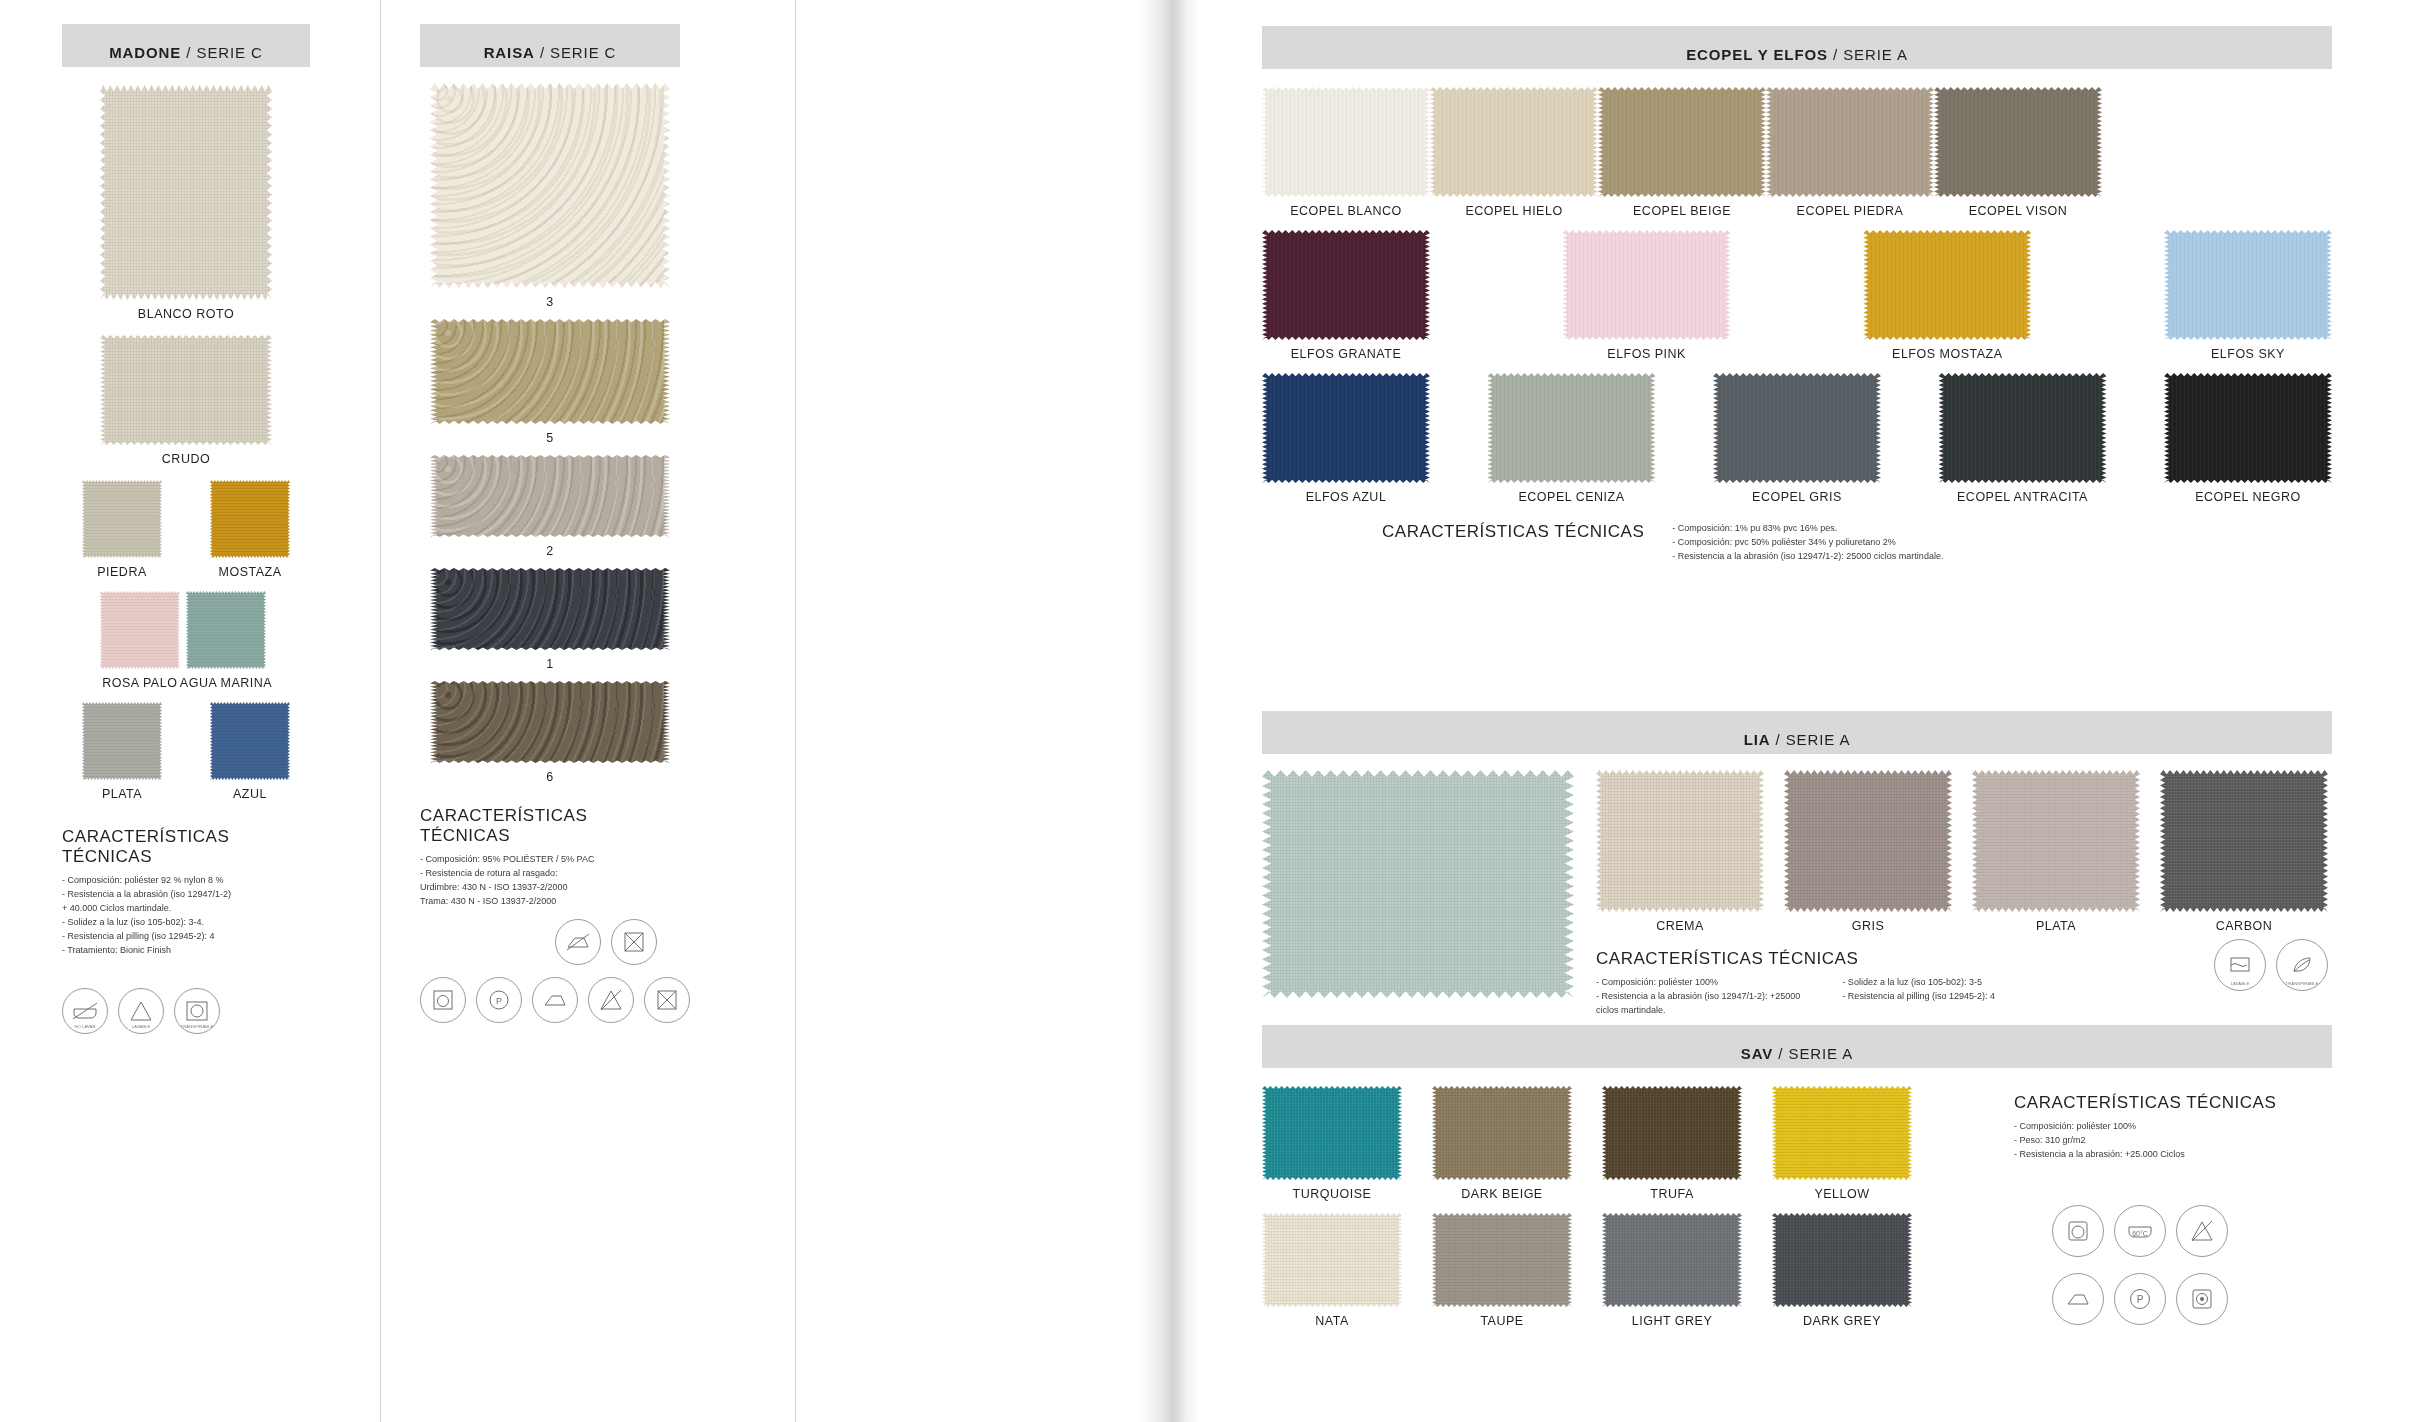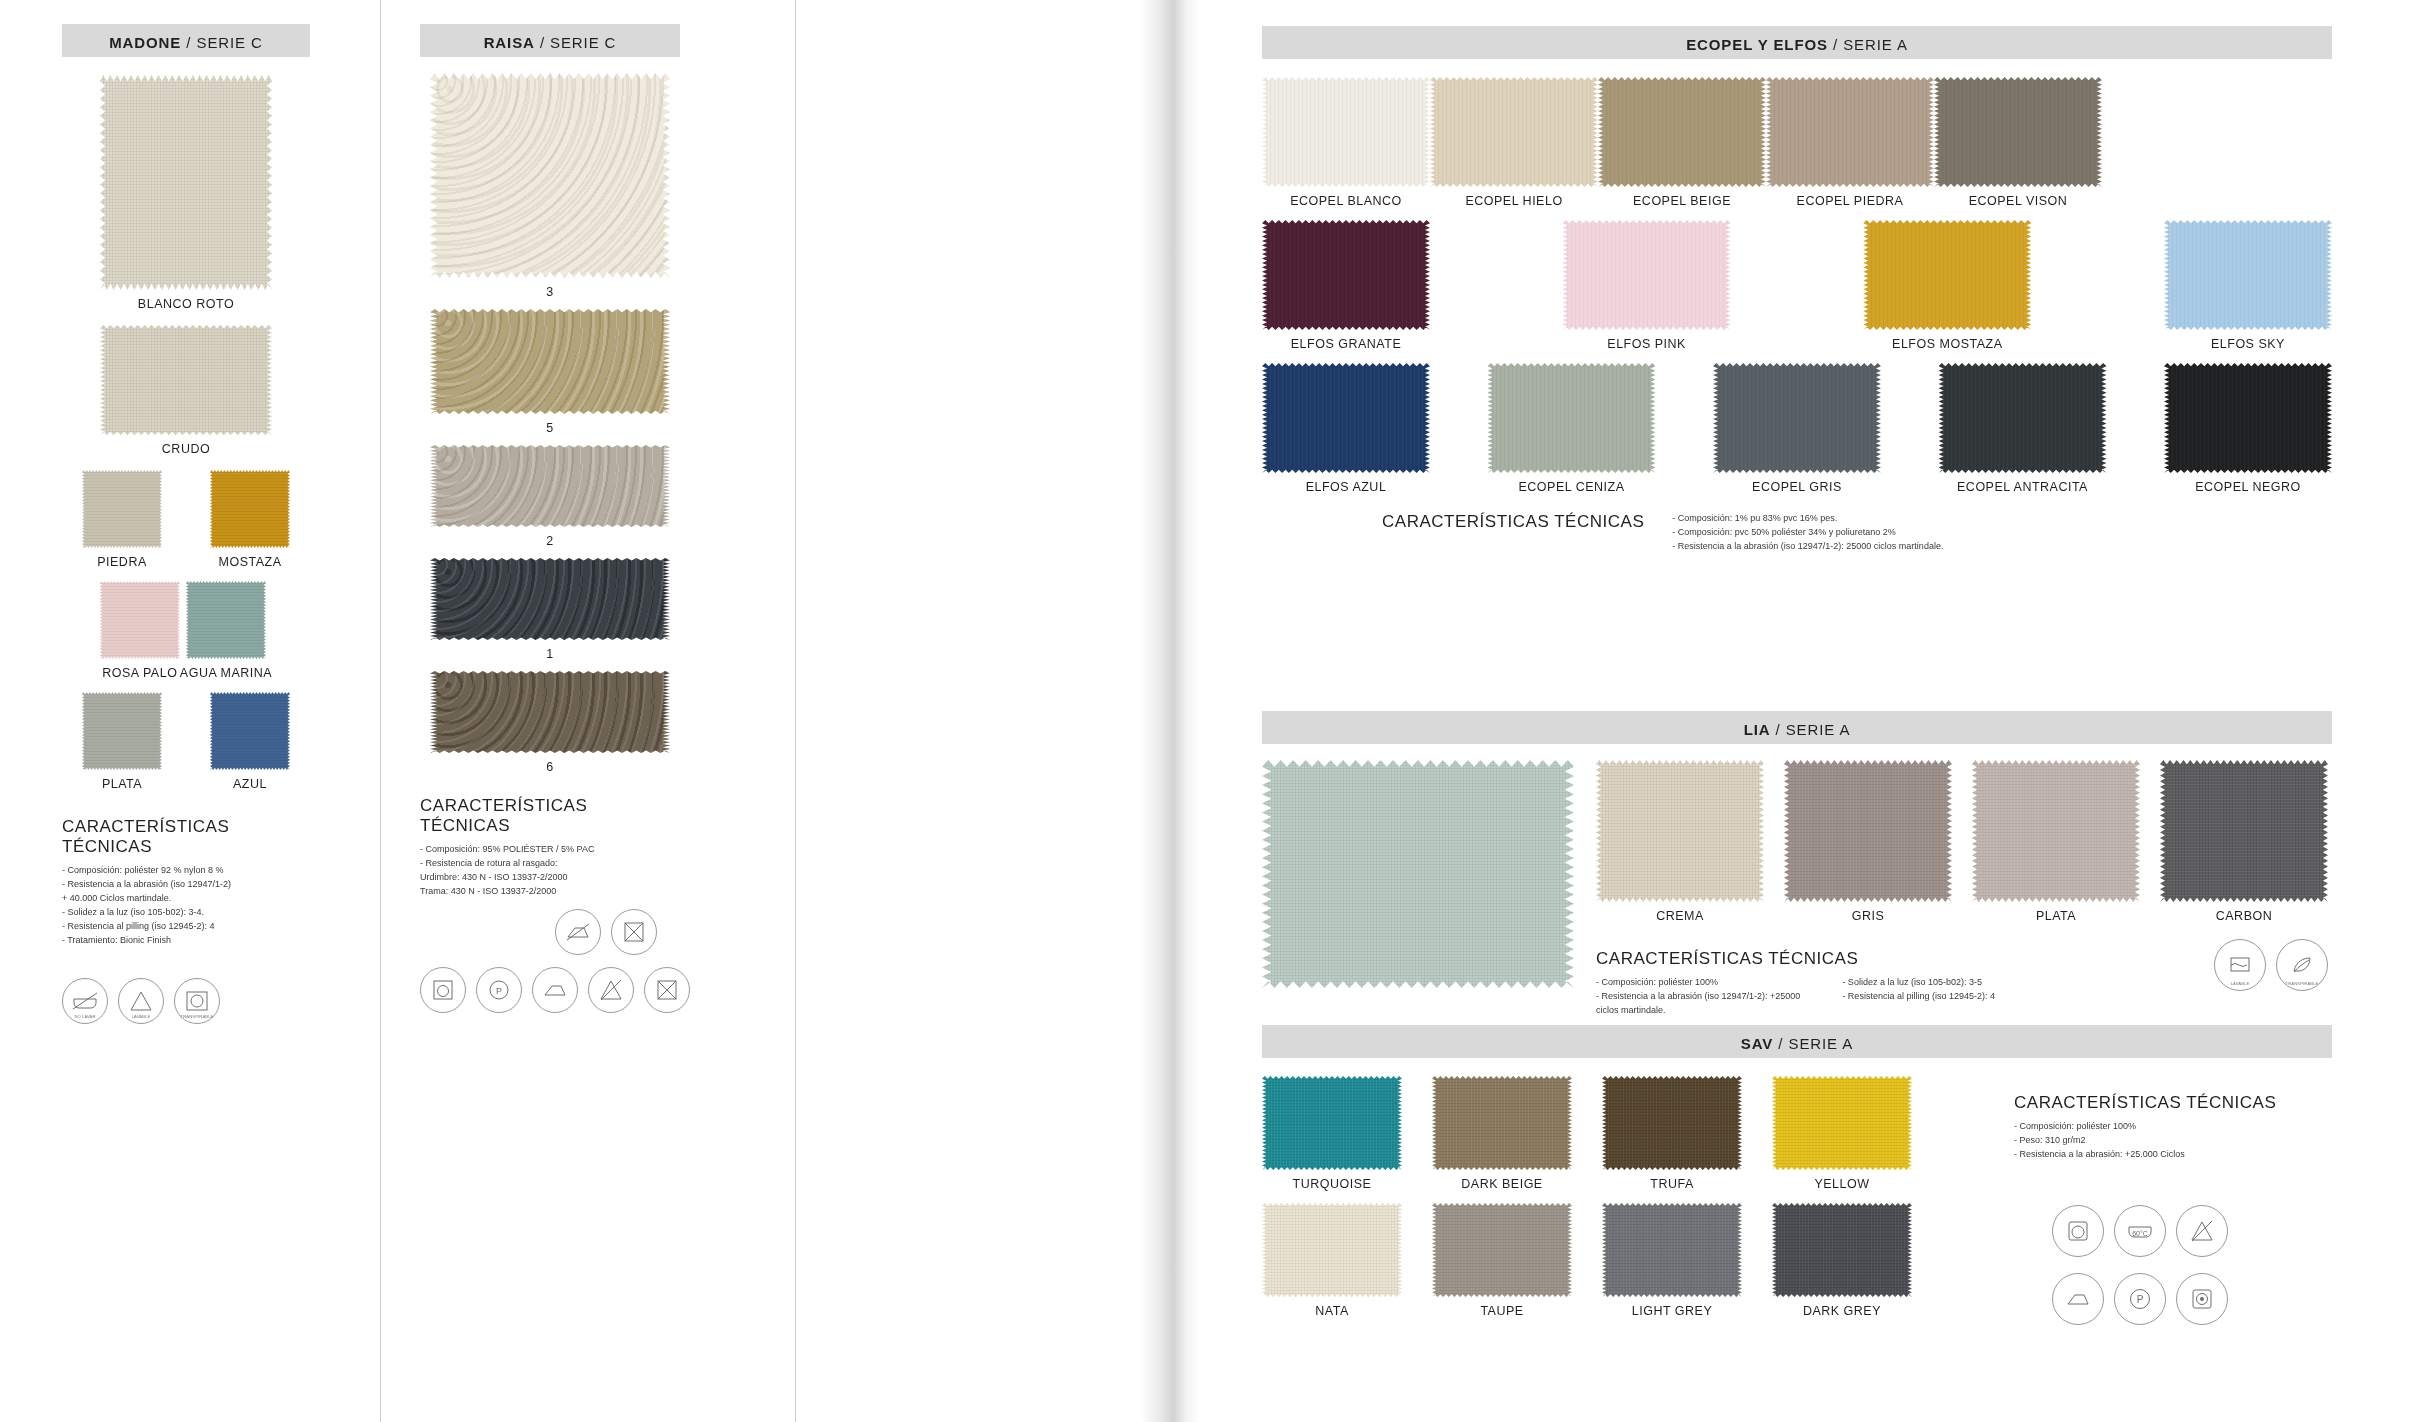--- a/index.html
+++ b/index.html
@@ -17,21 +17,21 @@
   #gutter     { position:absolute; left:1140px; top:0; width:60px; height:1422px;
                 background:linear-gradient(to right,#ffffff 0%, #e9e9e9 35%, #d2d2d2 55%, #f3f3f3 78%, #ffffff 100%); }
   #right-page { left:1200px; width:1218px; }
 
   
   .band {
     background:#d9d9d9;
     text-align:center;
     font-size:15px;
     letter-spacing:.06em;
-    padding:10px 0 6px;
+    padding:20px 0 6px;
     color:#231f20;
   }
   .band b { font-weight:bold; }
   .band span { font-weight:normal; }
 
   
   .sw-wrap { display:flex; flex-direction:column; align-items:center; }
   .swatch {
     position:relative;
     background-repeat:repeat;

